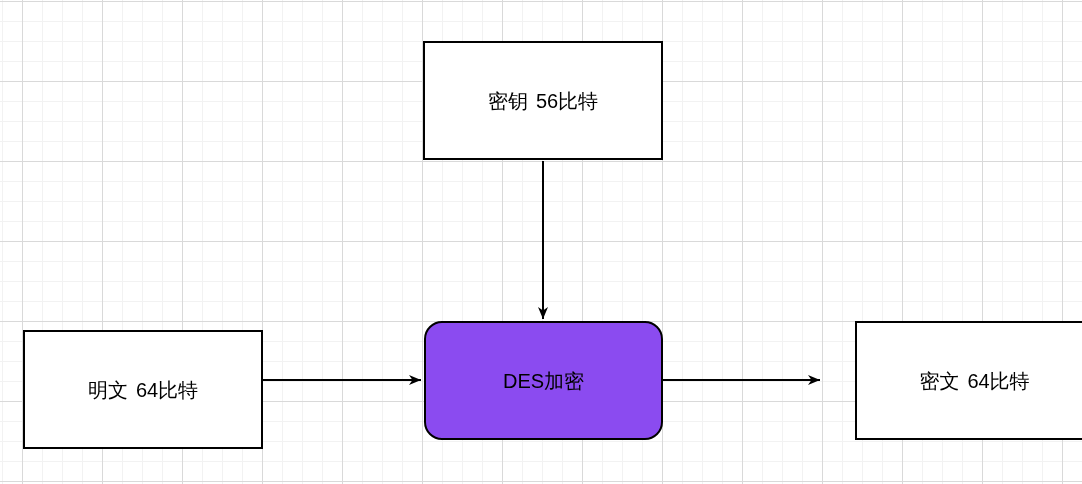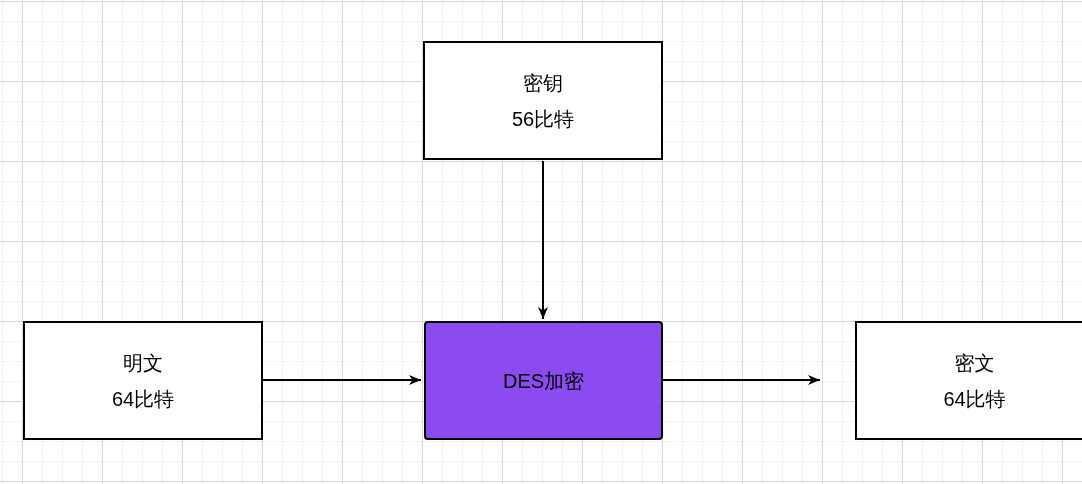--- a/index.html
+++ b/index.html
@@ -30,37 +30,37 @@
     height: 484px;
     pointer-events: none;
   }
   .edges-layer line { pointer-events: stroke; }
   .node {
     position: absolute;
     box-sizing: border-box;
     border: 2px solid #000000;
     background: #ffffff;
     display: flex;
-    flex-direction: column;
+    flex-direction: row;
     align-items: center;
     justify-content: center;
     font-size: 20px;
     line-height: 28px;
     color: #000000;
     text-align: center;
     white-space: nowrap;
     gap: 8px;
   }
   .node-key        { left: 423px; top: 41px;  width: 240px; height: 119px; }
-  .node-plaintext  { left: 23px;  top: 321px; width: 240px; height: 119px; }
+  .node-plaintext  { left: 23px;  top: 330px; width: 240px; height: 119px; }
   .node-ciphertext { left: 823px; top: 321px; width: 239px; height: 119px; margin-left: 32px; }
   .node-des {
     left: 424px; top: 321px; width: 239px; height: 119px;
     background: #8b4bf0;
-    border-radius: 4px;
+    border-radius: 18px;
   }
 </style>
 </head>
 <body>
 
 <div class="canvas">
 
   <svg class="edges-layer" width="1082" height="484" viewBox="0 0 1082 484" xmlns="http://www.w3.org/2000/svg">
     <defs>
       <marker id="arrowhead" markerWidth="14" markerHeight="12" refX="13" refY="6" orient="auto" markerUnits="userSpaceOnUse">

